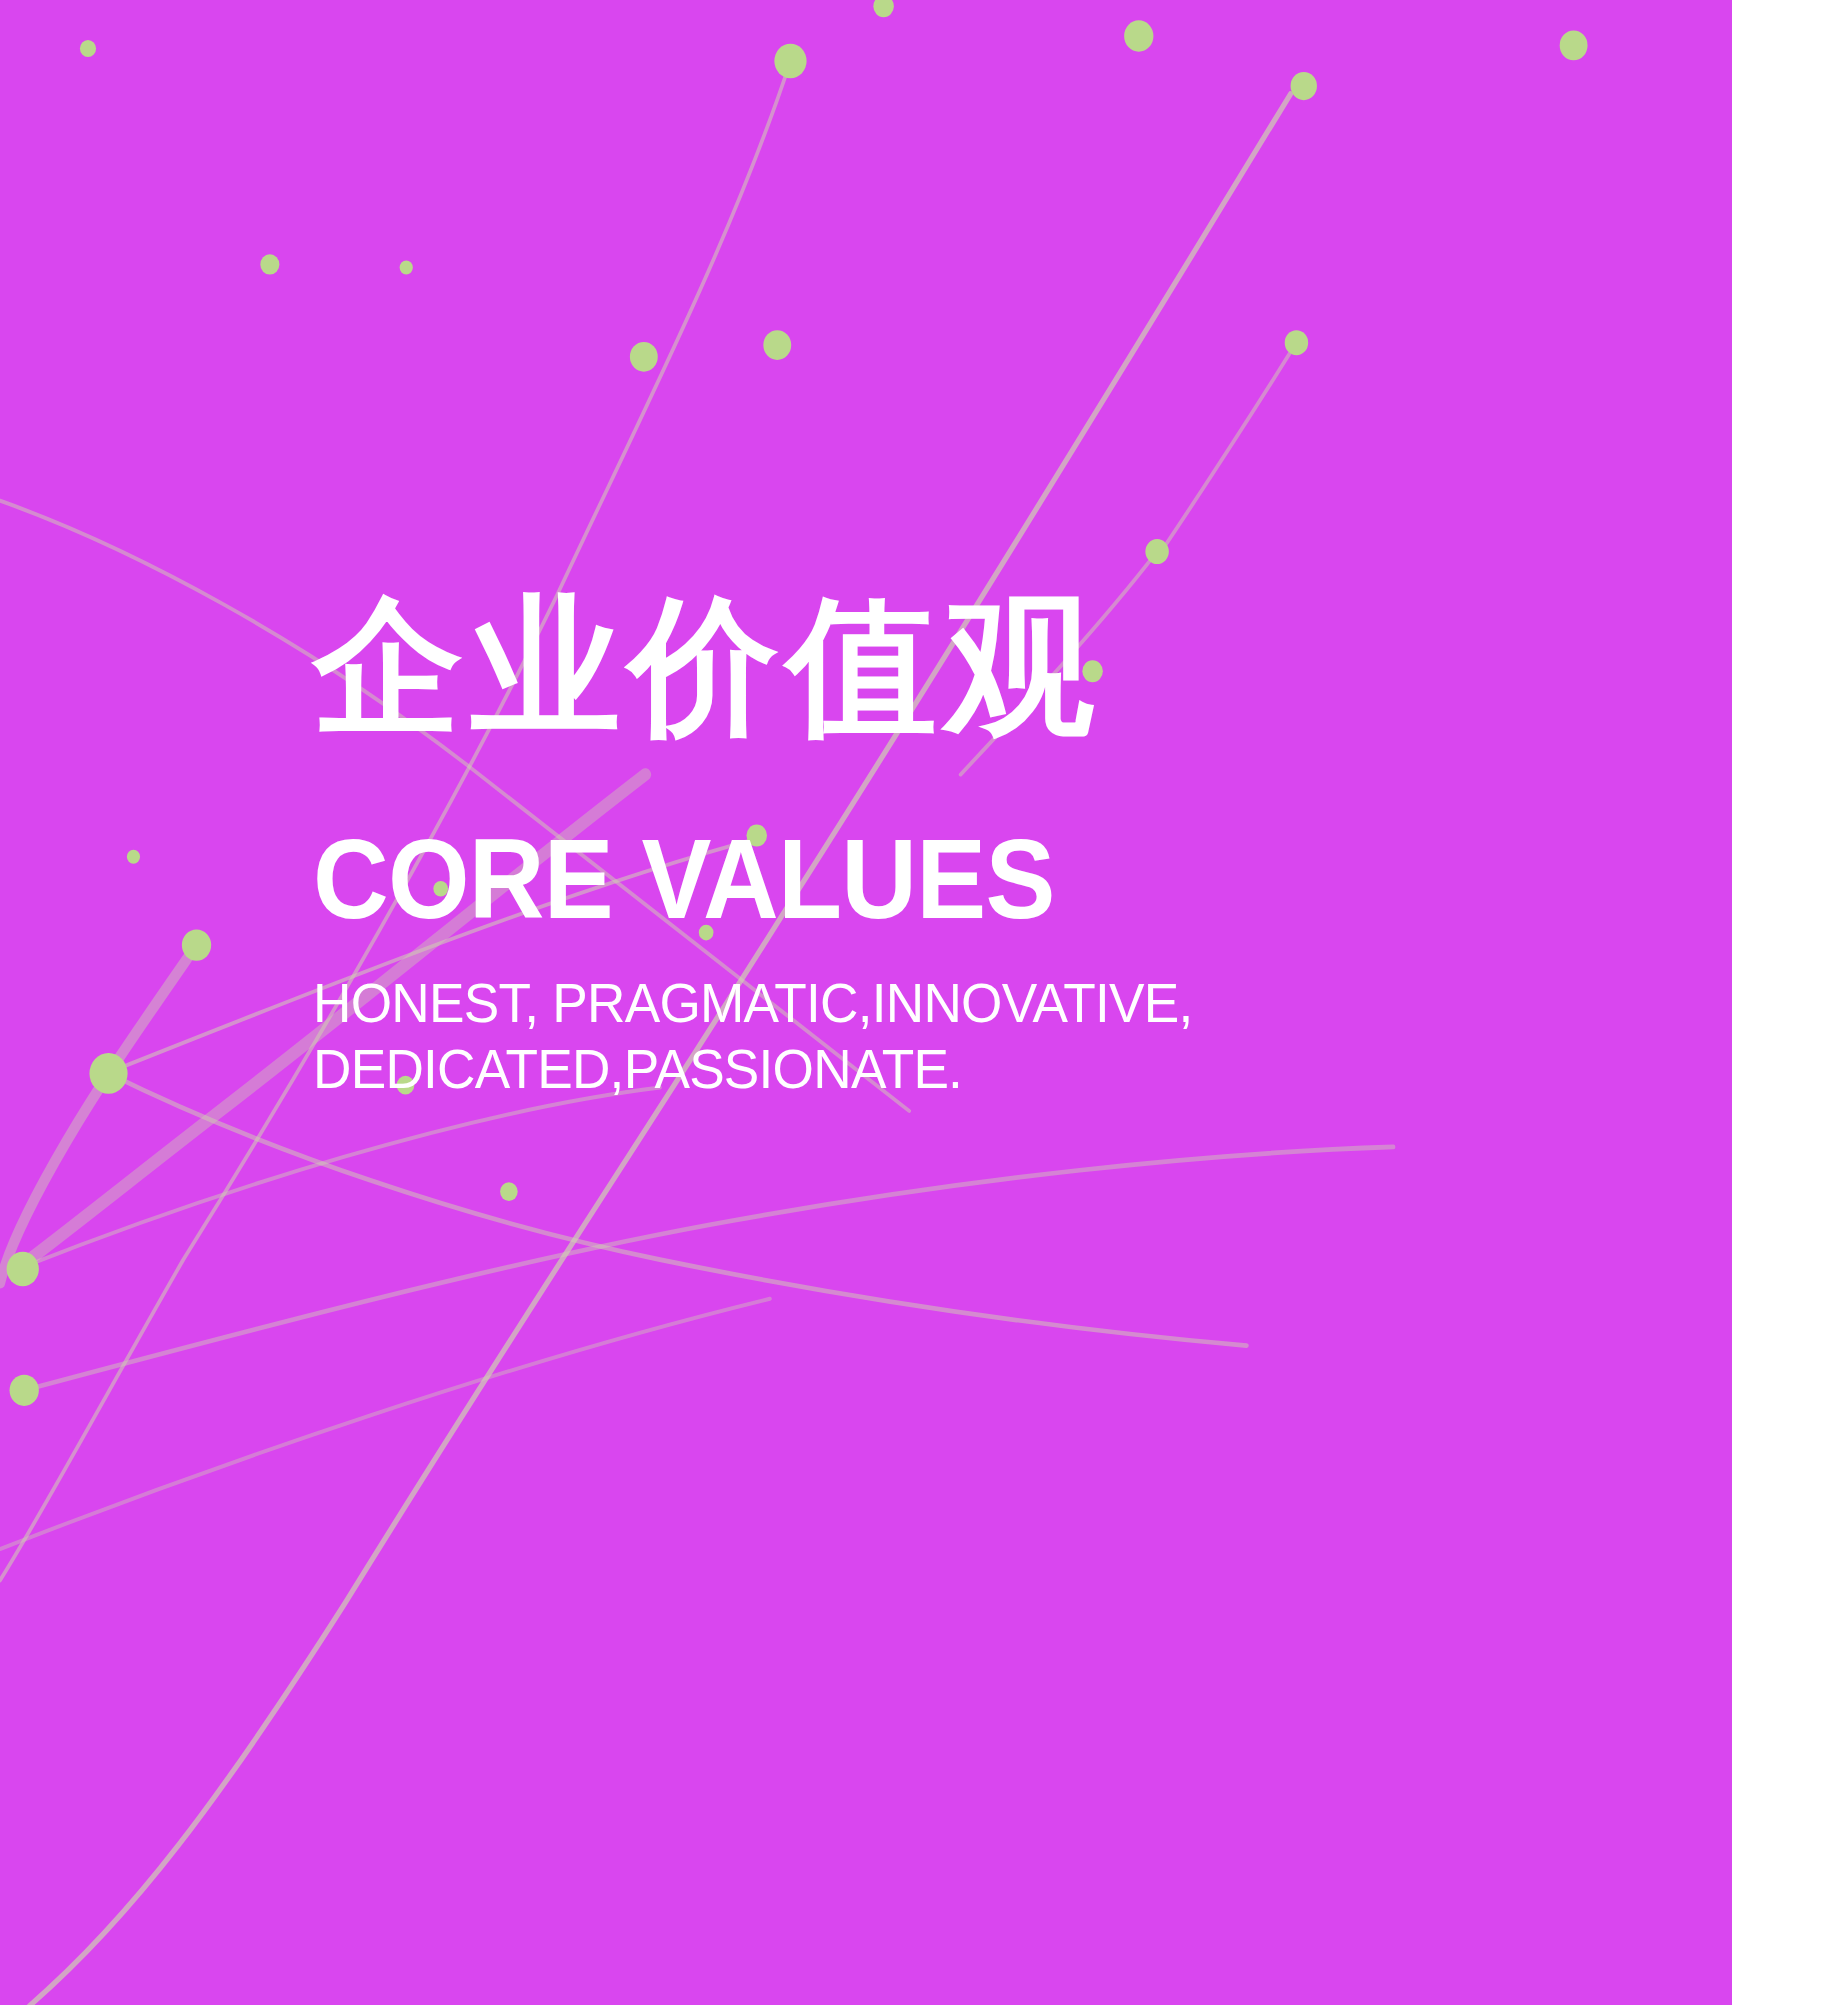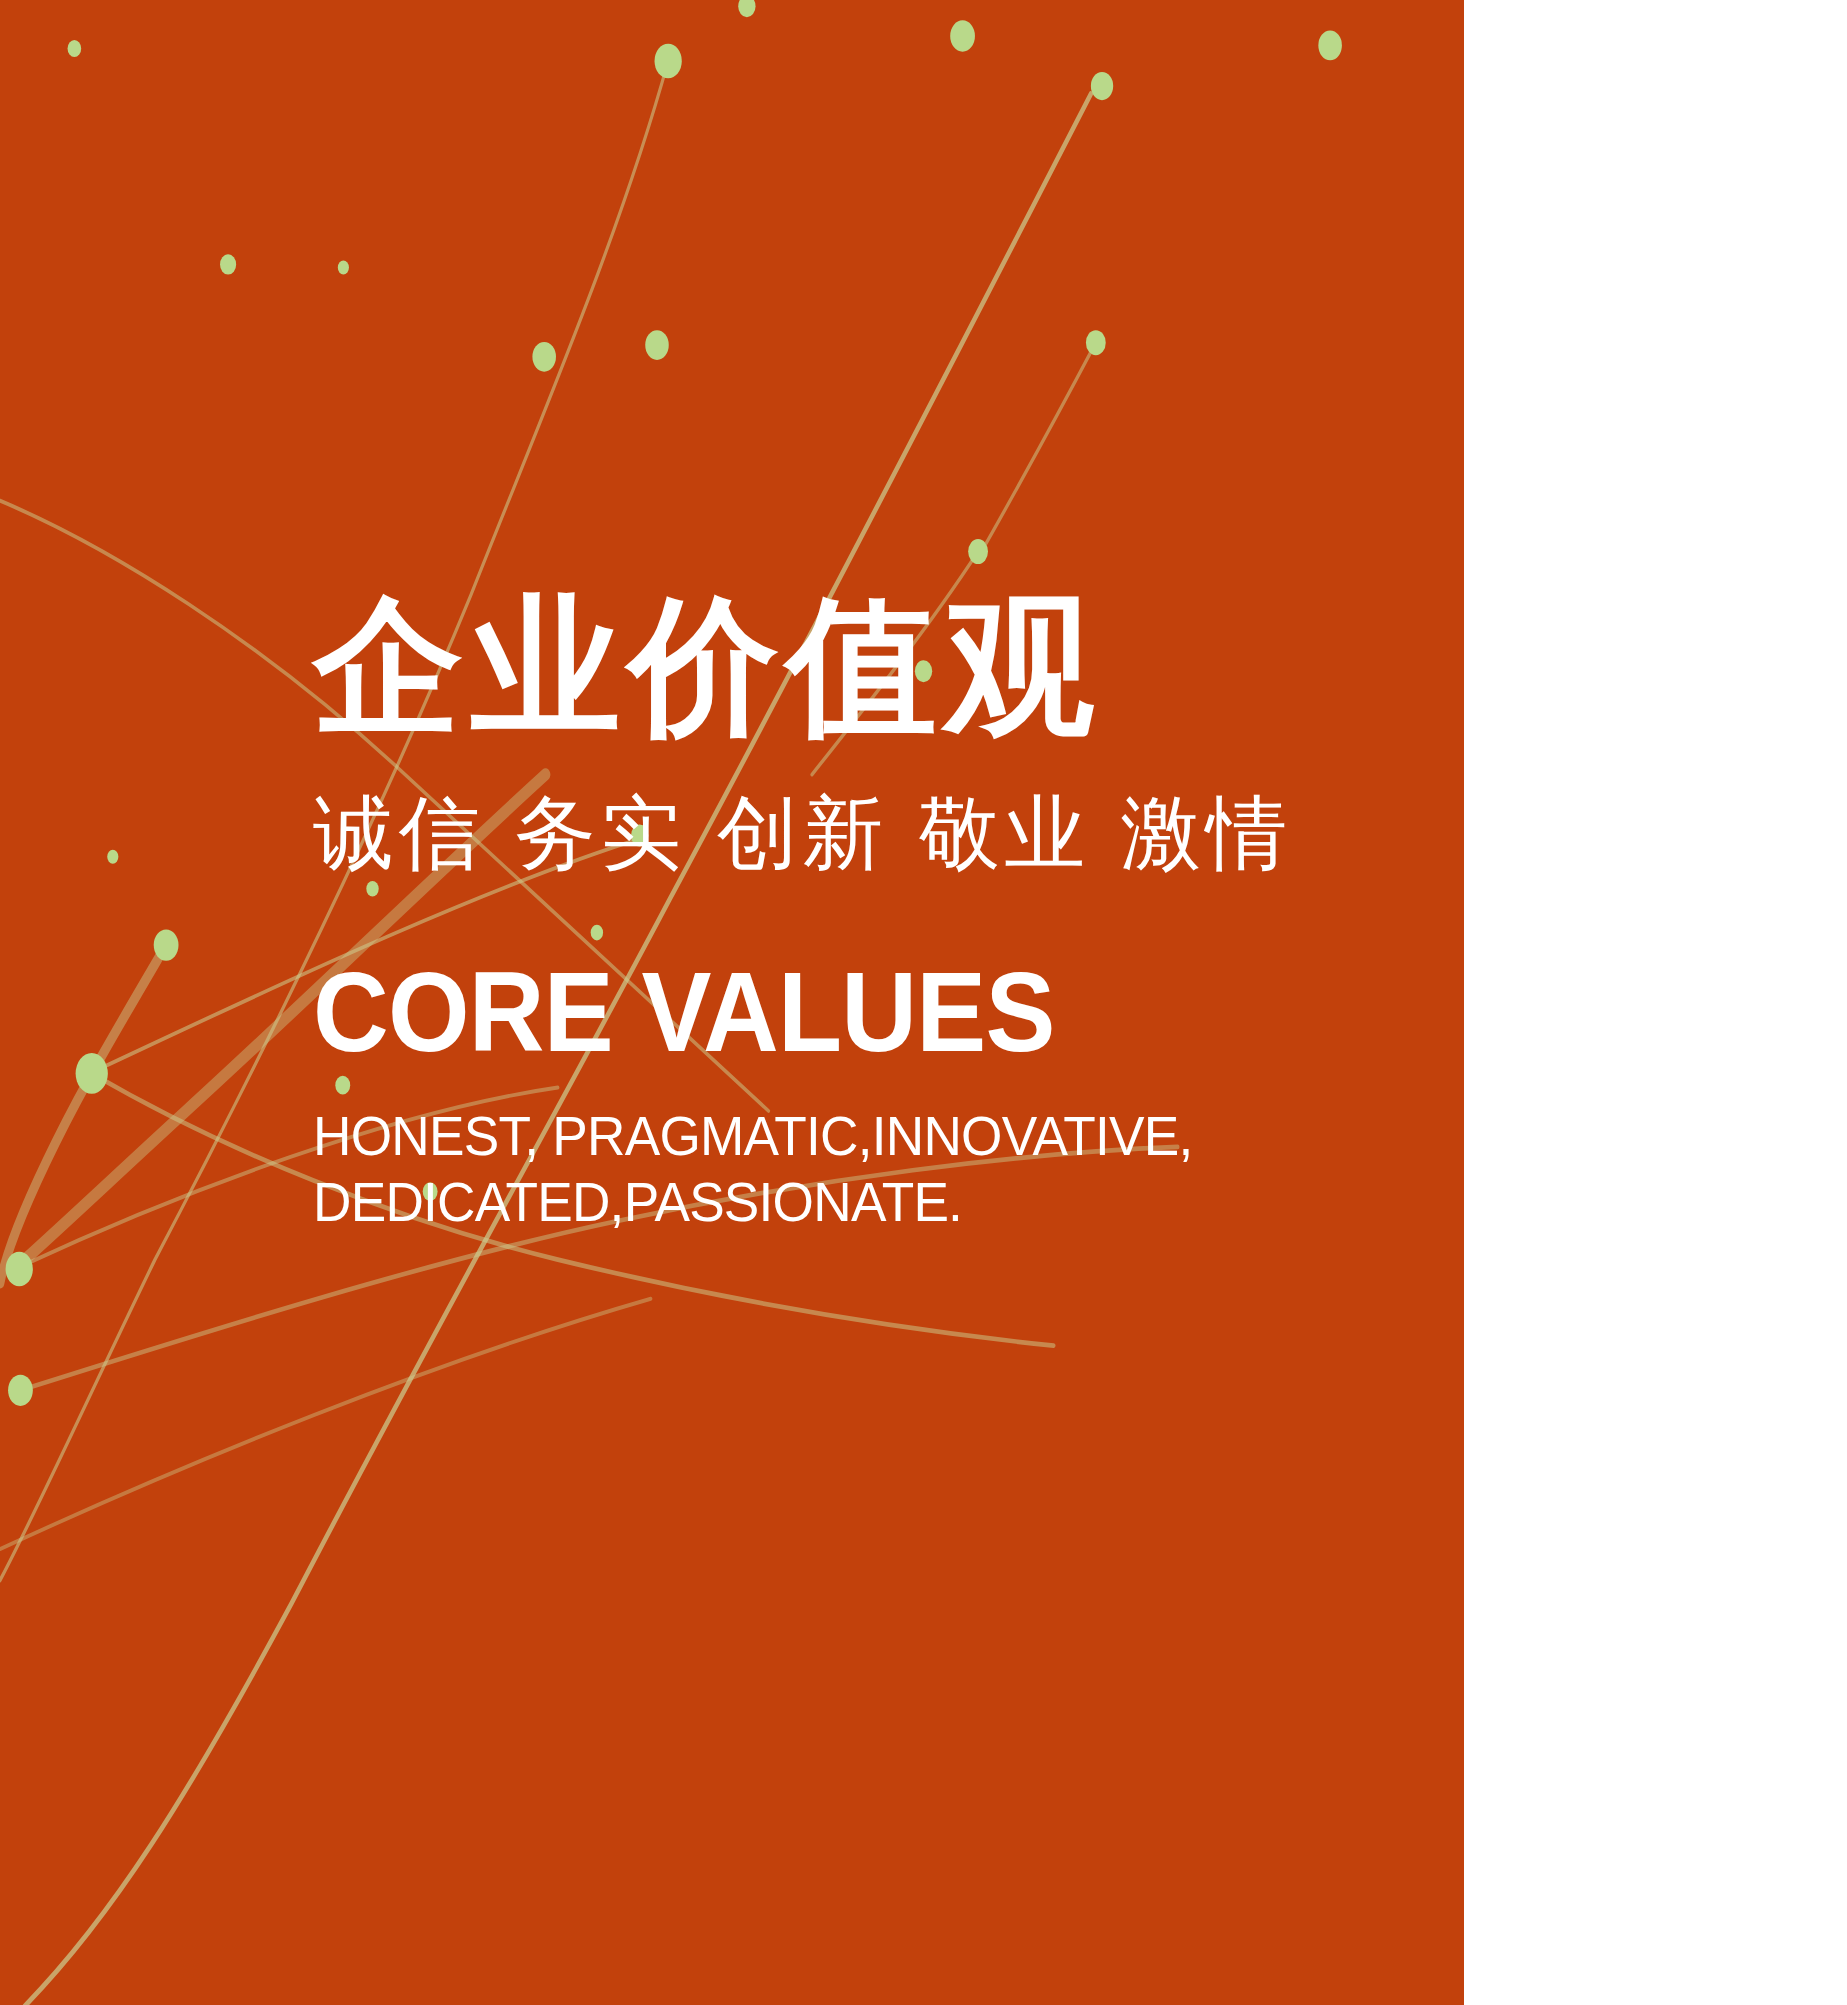--- a/index.html
+++ b/index.html
@@ -2,23 +2,23 @@
 <html style="font-size:12.5px"><head>
 <meta charset="utf-8">
 <style>
   html, body {
     margin: 0;
     padding: 0;
     background: #ffffff;
   }
   #poster {
     position: relative;
-    width: 1464px;
+    width: 1732px;
     height: 2006px;
-    background: #c2410c;
+    background: #d946ef;
     overflow: hidden;
     font-family: "Liberation Sans", "DejaVu Sans", sans-serif;
   }
   #bg-network {
     position: absolute;
     inset: 0;
     width: 100%;
     height: 100%;
     pointer-events: none;
   }
@@ -126,21 +126,20 @@
       <circle cx="148" cy="1372" r="26"></circle>
       <circle cx="553" cy="1387" r="12"></circle>
       <circle cx="31" cy="1622" r="22"></circle>
       <circle cx="33" cy="1777" r="20"></circle>
       <circle cx="694" cy="1523" r="12"></circle>
     </g>
   </svg>
 
   <div class="content">
     <h1 class="cn-title">企业价值观</h1>
-    <h2 class="cn-sub">诚信 务实 创新 敬业 激情</h2>
     <h2 class="en-title">CORE VALUES</h2>
     <p class="en-body">
       <span class="line">HONEST, PRAGMATIC,INNOVATIVE,</span>
       <span class="line">DEDICATED,PASSIONATE.</span>
     </p>
   </div>
 
 </div>
 
 

